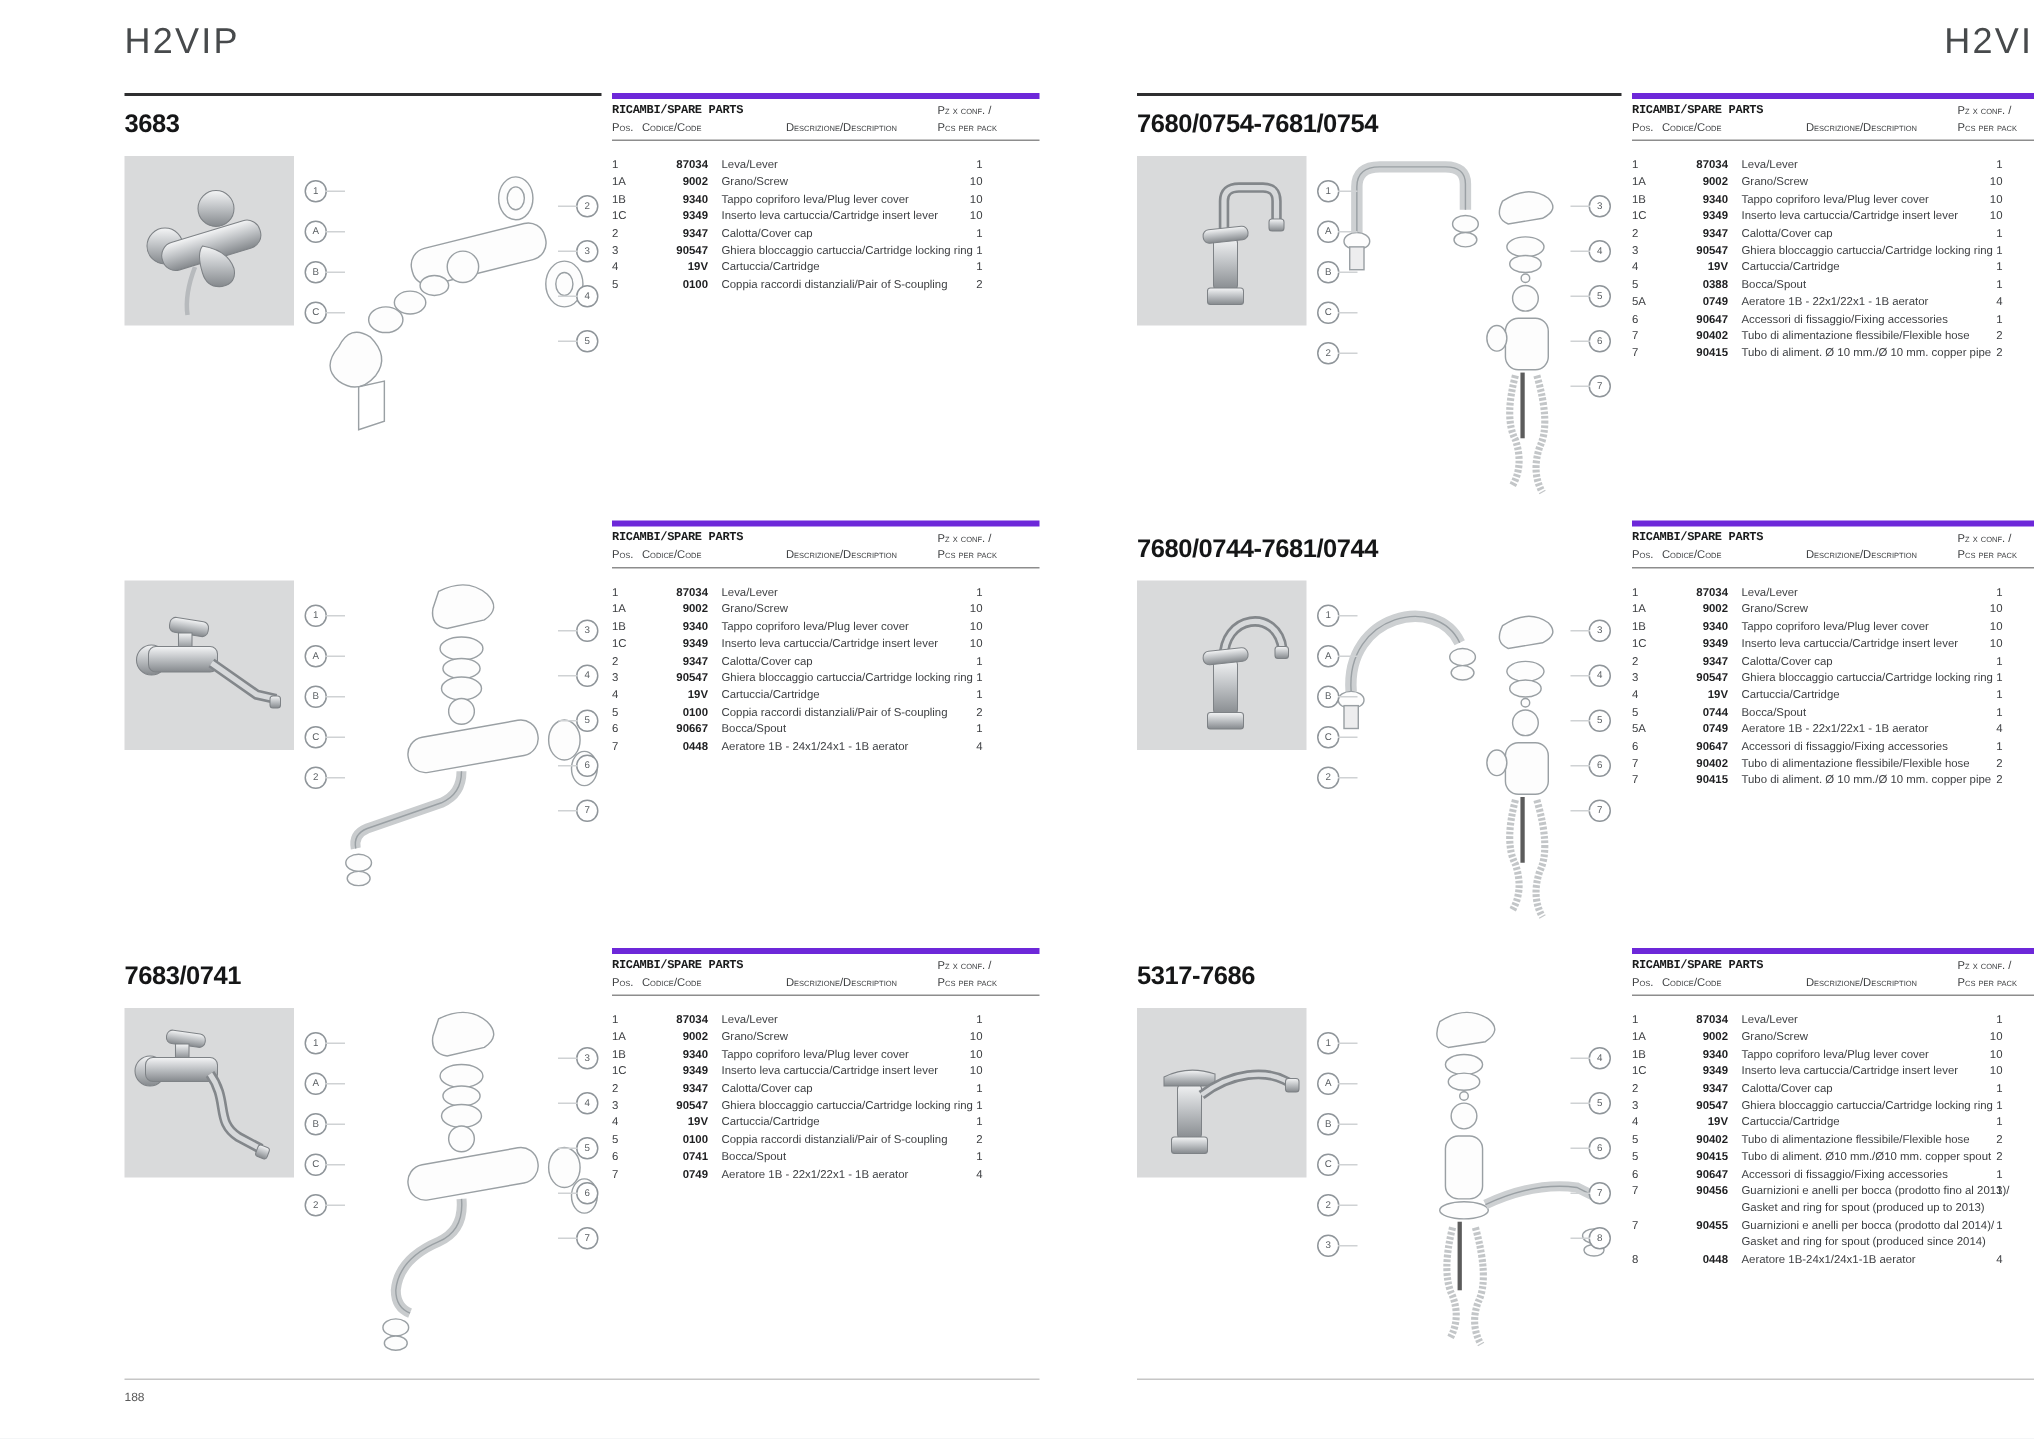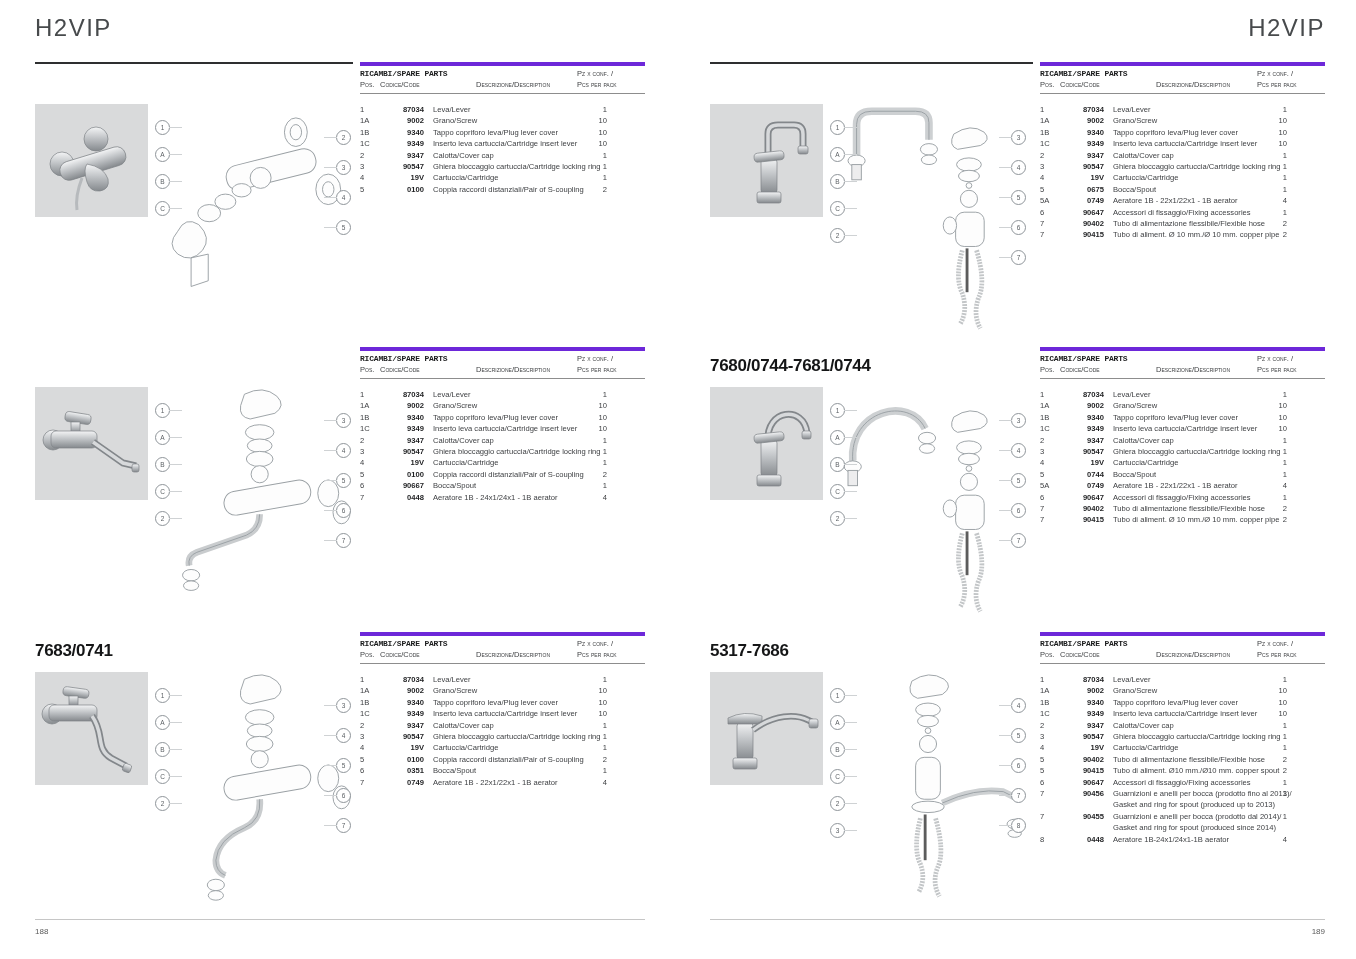--- a/index.html
+++ b/index.html
@@ -1,18 +1,18 @@
 <!DOCTYPE html>
 <html><head>
 <meta charset="utf-8">
 <style>
   html,body{margin:0;padding:0;background:#eceff1;}
   .sheet{position:relative;width:1356px;height:959px;background:#ffffff;overflow:hidden;
          font-family:"Liberation Sans",sans-serif;color:#222;}
-  .page{position:absolute;top:0;height:959px;}
+  .page{position:absolute;top:0;height:959px;margin-left:48px;}
   .page-left{left:35px;width:610px;}
   .page-right{left:710px;width:615px;}
   .logo{position:absolute;top:14px;left:0;font-size:24px;font-weight:400;letter-spacing:1.5px;color:#474a4c;}
   .page-right .logo{left:auto;right:0;}
   .footer-rule{position:absolute;top:919px;left:0;right:0;border-top:1px solid #c6c6c6;}
   .page-number{position:absolute;top:927px;left:0;font-size:8px;color:#5a5a5a;}
   .page-right .page-number{left:auto;right:0;}
 
   .psec{position:absolute;left:0;right:0;height:285px;}
   .sec-left{position:absolute;left:0;right:292px;top:0;height:280px;}
@@ -49,20 +49,21 @@
 </head>
 <body>
 
 <div class="sheet">
   <div class="page page-left">
     <div class="logo">H2VIP</div>
     <div class="footer-rule"></div>
     <div class="page-number">188</div>
   <section class="psec" style="top: 62px;">
         <div class="sec-left rule">
+          <h2 class="sec-title">3683</h2>
           <div class="photo">
             <svg viewBox="0 0 113 113">
               <defs>
                 <linearGradient id="cha" x1="0" y1="0" x2="0" y2="1">
                   <stop offset="0" stop-color="#f4f5f6"></stop>
                   <stop offset="0.45" stop-color="#c2c5c8"></stop>
                   <stop offset="1" stop-color="#85898d"></stop>
                 </linearGradient>
               </defs>
               <g stroke="#7e8286" stroke-width="0.7">
@@ -442,21 +443,21 @@
             <div class="trow">
               <span class="c-pos">5</span>
               <span class="c-code">0100</span>
               <div class="c-desc">
                 <div>Coppia raccordi distanziali/Pair of S-coupling</div>
               </div>
               <span class="c-qty">2</span>
             </div>
             <div class="trow">
               <span class="c-pos">6</span>
-              <span class="c-code">0351</span>
+              <span class="c-code">0741</span>
               <div class="c-desc">
                 <div>Bocca/Spout</div>
               </div>
               <span class="c-qty">1</span>
             </div>
             <div class="trow">
               <span class="c-pos">7</span>
               <span class="c-code">0749</span>
               <div class="c-desc">
                 <div>Aeratore 1B - 22x1/22x1 - 1B aerator</div>
@@ -466,20 +467,21 @@
           </div>
         </div>
       </section>
     </div>
   <div class="page page-right">
     <div class="logo">H2VIP</div>
     <div class="footer-rule"></div>
     <div class="page-number">189</div>
   <section class="psec" style="top: 62px;">
         <div class="sec-left rule">
+          <h2 class="sec-title">7680/0754-7681/0754</h2>
           <div class="photo">
             <svg viewBox="0 0 113 113">
               <defs>
                 <linearGradient id="chd" x1="0" y1="0" x2="0" y2="1">
                   <stop offset="0" stop-color="#f4f5f6"></stop>
                   <stop offset="0.45" stop-color="#c2c5c8"></stop>
                   <stop offset="1" stop-color="#85898d"></stop>
                 </linearGradient>
               </defs>
               <g stroke="#7e8286" stroke-width="0.7">
@@ -586,21 +588,21 @@
             <div class="trow">
               <span class="c-pos">4</span>
               <span class="c-code">19V</span>
               <div class="c-desc">
                 <div>Cartuccia/Cartridge</div>
               </div>
               <span class="c-qty">1</span>
             </div>
             <div class="trow">
               <span class="c-pos">5</span>
-              <span class="c-code">0675</span>
+              <span class="c-code">0388</span>
               <div class="c-desc">
                 <div>Bocca/Spout</div>
               </div>
               <span class="c-qty">1</span>
             </div>
             <div class="trow">
               <span class="c-pos">5A</span>
               <span class="c-code">0749</span>
               <div class="c-desc">
                 <div>Aeratore 1B - 22x1/22x1 - 1B aerator</div>

